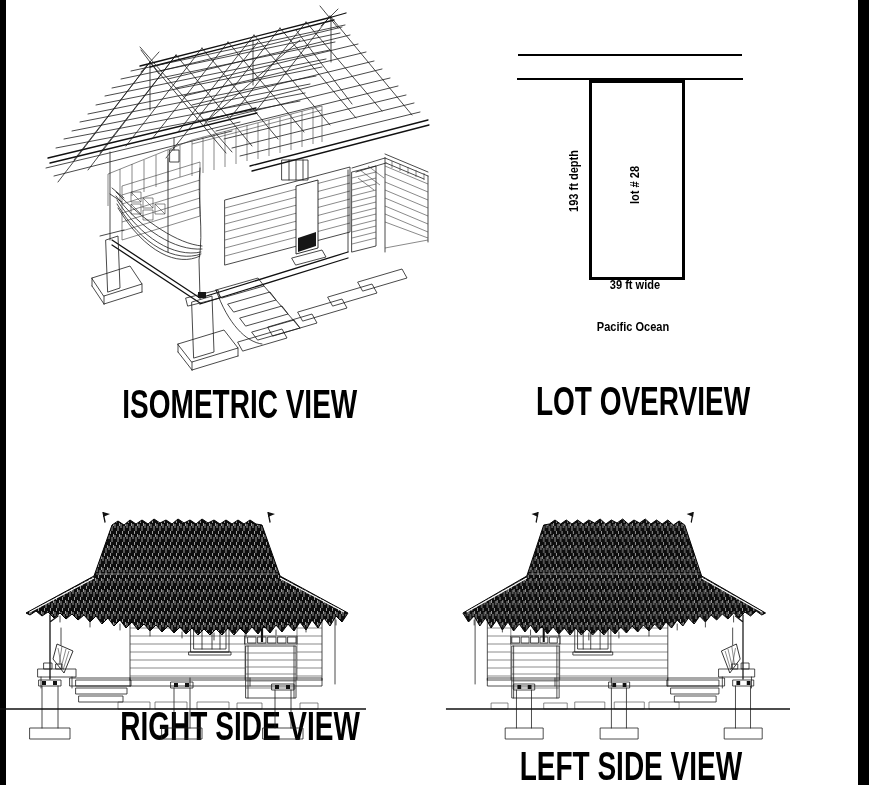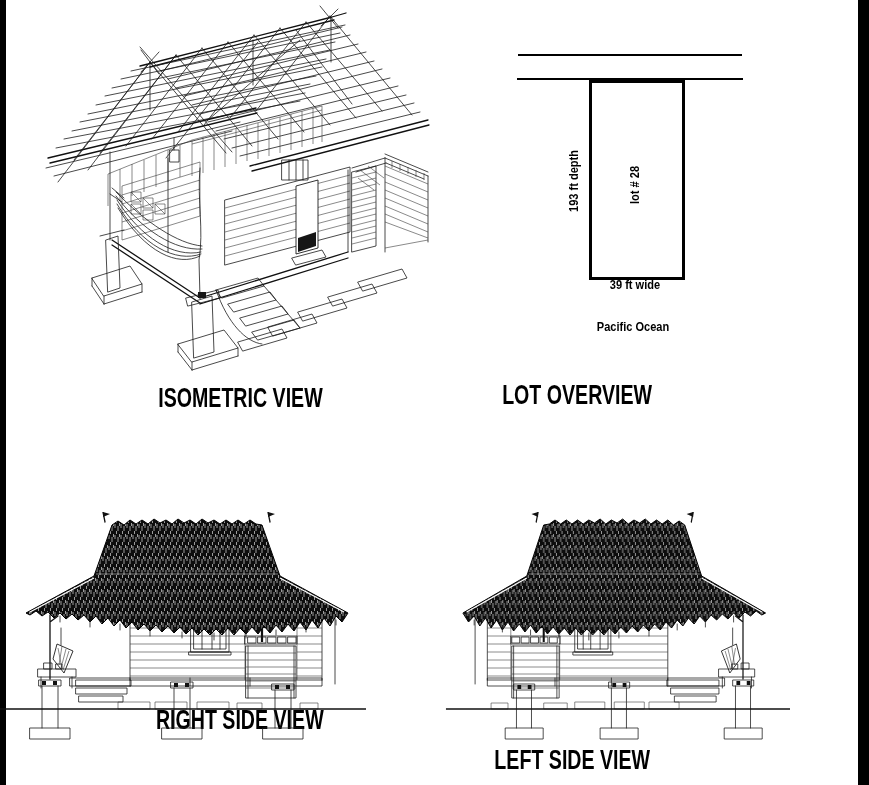--- a/index.html
+++ b/index.html
@@ -2,21 +2,21 @@
 <html><head>
 <meta charset="utf-8">
 <style>
   html,body{margin:0;padding:0;background:#ffffff;}
   body{width:869px;height:785px;position:relative;overflow:hidden;
        font-family:"Liberation Sans",sans-serif;color:#000;}
   .edge-bar{position:absolute;top:0;bottom:0;background:#000;}
   #bar-left{left:0;width:6px;}
   #bar-right{right:0;width:11px;}
   .sheet-title{position:absolute;text-align:center;font-weight:bold;
-       font-size:28px;line-height:1;letter-spacing:0px;white-space:nowrap;}
+       font-size:40px;line-height:1;letter-spacing:0px;white-space:nowrap;}
   .cx{display:inline-block;transform:scaleX(0.70);transform-origin:50% 50%;white-space:nowrap;}
   .lot-line{position:absolute;height:2px;background:#000;}
   .lot-rect{position:absolute;border:3px solid #000;background:#fff;}
   .lot-label{position:absolute;font-weight:bold;font-size:13px;white-space:nowrap;}
   .vlabel{transform:translate(-50%,-50%) rotate(-90deg) scaleX(0.85);transform-origin:center;}
   .hlabel{text-align:center;transform:scaleX(0.85);transform-origin:center;}
   svg{position:absolute;display:block;}
   .ln{stroke:#1c1c1c;stroke-width:0.8;fill:none;stroke-linecap:round;}
   .ln2{stroke:#111;stroke-width:1.3;fill:none;stroke-linecap:round;}
   .thin{stroke:#3a3a3a;stroke-width:0.6;fill:none;}
@@ -144,27 +144,27 @@
   <div class="lot-rect" style="left:589px;top:80px;width:90px;height:194px"></div>
   <div class="lot-label vlabel" style="left:573px;top:181px">193 ft depth</div>
   <div class="lot-label vlabel" style="left:634px;top:185px">lot # 28</div>
   <div class="lot-label hlabel" style="left:589px;top:277px;width:92px">39 ft wide</div>
   <div class="lot-label hlabel" style="left:572px;top:319px;width:122px">Pacific Ocean</div>
 </div>
 
 <div class="sheet-title" style="left:20px;top:384px;width:440px">
   <span class="cx">ISOMETRIC VIEW</span>
 </div>
-<div class="sheet-title" style="left:462px;top:381px;width:230px">
+<div class="sheet-title" style="left:490px;top:381px;width:230px">
   <span class="cx">LOT OVERVIEW</span>
 </div>
 <div class="sheet-title" style="left:20px;top:706px;width:440px">
   <span class="cx">RIGHT SIDE VIEW</span>
 </div>
-<div class="sheet-title" style="left:452px;top:746px;width:240px">
+<div class="sheet-title" style="left:472px;top:746px;width:240px">
   <span class="cx">LEFT SIDE VIEW</span>
 </div>
 
 <svg style="left:0;top:512px" width="869" height="250" viewBox="0 0 869 250">
   <defs>
     <pattern id="thatch" width="6" height="11" patternUnits="userSpaceOnUse">
       <rect width="6" height="11" fill="#0d0d0d"></rect>
       <path d="M1,1v4 M4,3v5 M2.5,8v3 M5.5,0v3" stroke="#fff" stroke-width="0.7" opacity="0.85"></path>
     </pattern>
   </defs>

